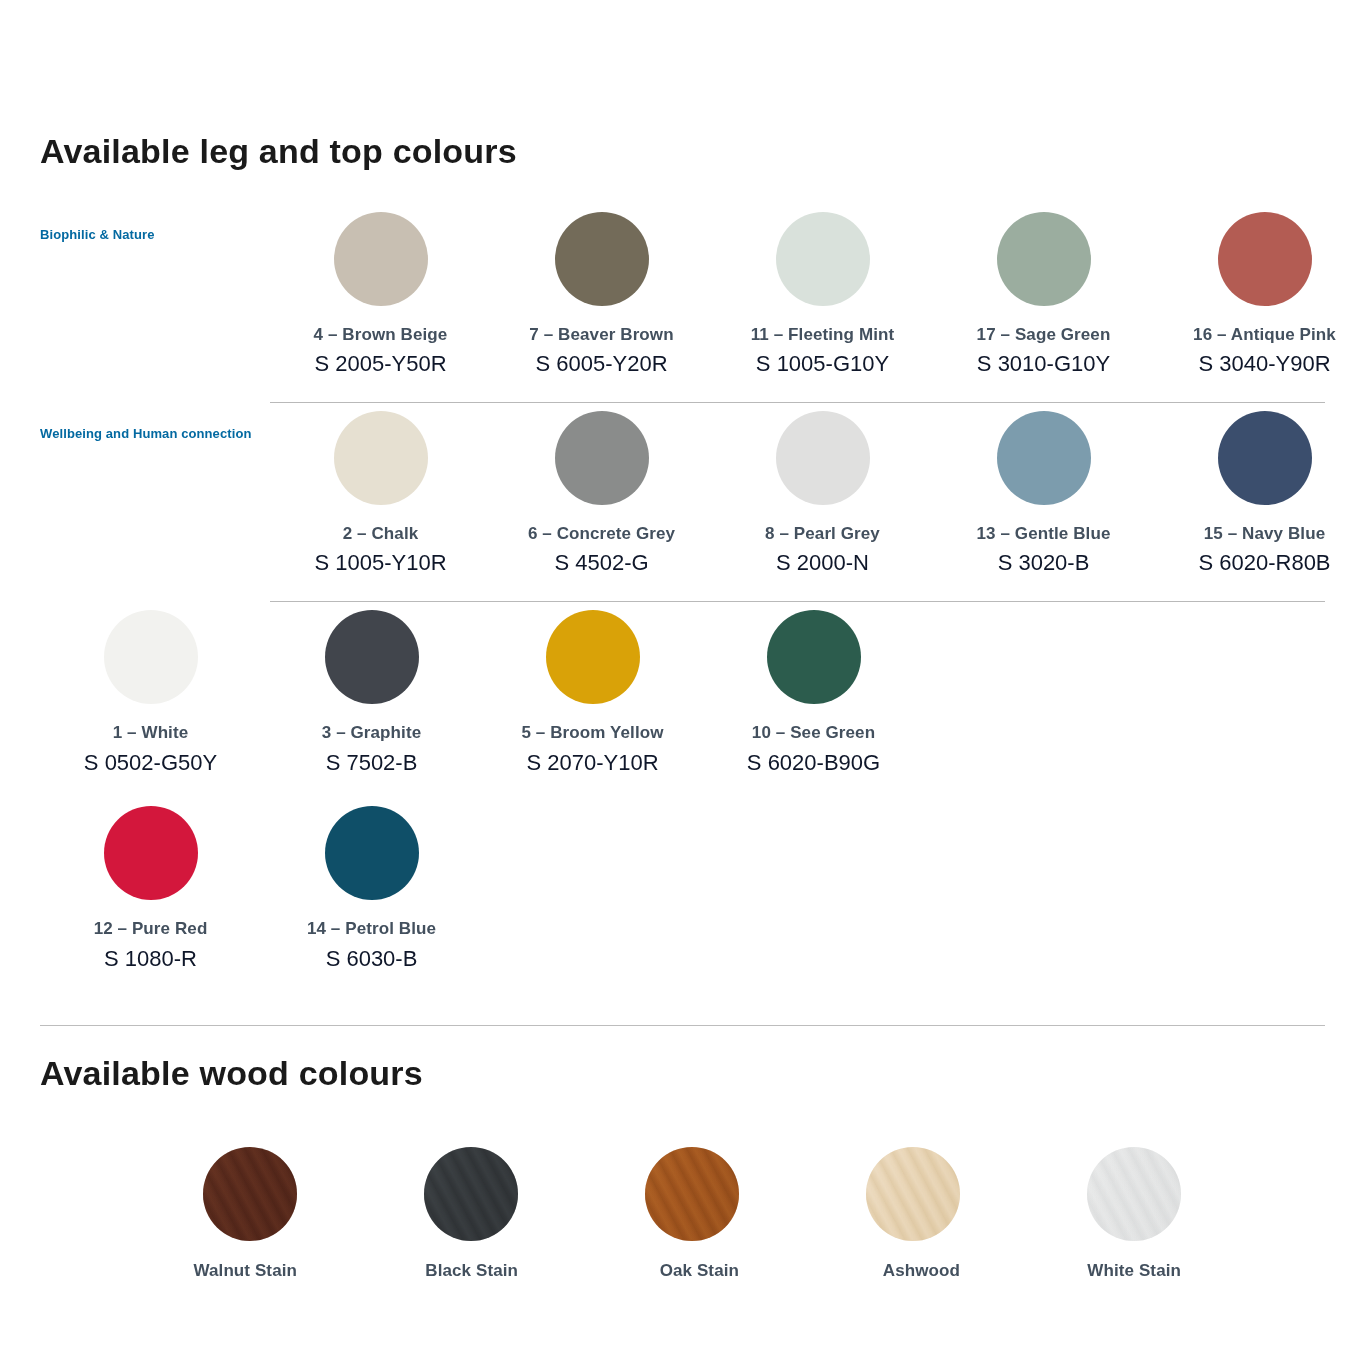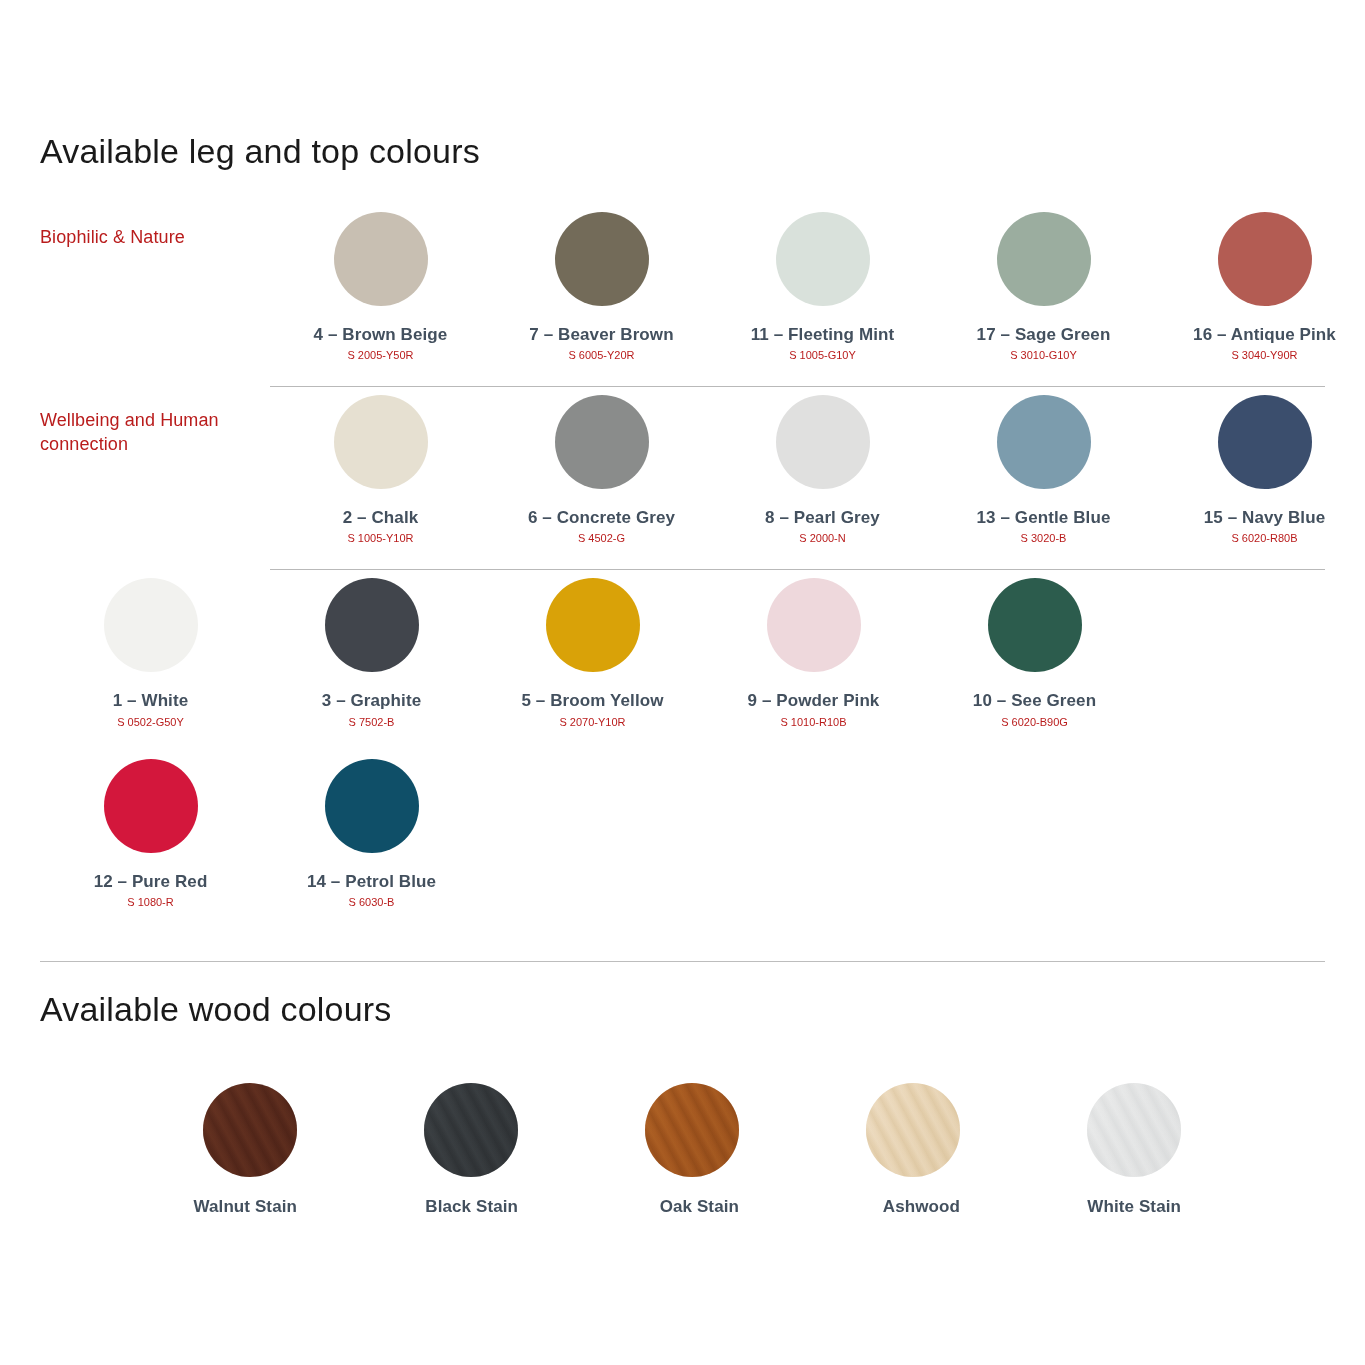--- a/index.html
+++ b/index.html
@@ -19,40 +19,40 @@
     position: relative;
     width: 1365px;
     height: 1365px;
     box-sizing: border-box;
     padding: 0 40px;
   }
 
   
   .section-title {
     font-size: 34px;
-    font-weight: 400;
+    font-weight: 700;
     letter-spacing: 0.2px;
     color: #1a1a1a;
     line-height: 1;
   }
   #leg-title-wrap { padding-top: 134px; }
   #wood-title-wrap { padding-top: 30px; }
 
   
   .group {
     display: flex;
     align-items: flex-start;
     position: relative;
   }
   .group-label {
     width: 230px;
     flex: 0 0 230px;
-    font-size: 18px;
-    font-weight: 400;
-    color: #b91c1c;
+    font-size: 13px;
+    font-weight: 700;
+    color: #0369a1;
     line-height: 1.32;
     padding-top: 14px;
     letter-spacing: 0.1px;
   }
   .swatch-row {
     flex: 1 1 auto;
     display: flex;
     align-items: flex-start;
   }
   .cell {
@@ -73,23 +73,23 @@
   }
   .cell .name {
     font-size: 17px;
     font-weight: 700;
     color: #43505e;
     line-height: 1.25;
     letter-spacing: 0.1px;
     white-space: nowrap;
   }
   .cell .code {
-    font-size: 11px;
+    font-size: 22px;
     font-weight: 400;
-    color: #b91c1c;
+    color: #0f172a;
     line-height: 1.45;
     margin-top: 3px;
     white-space: nowrap;
   }
 
   
   .rule {
     height: 1px;
     background: #b9b9b9;
     margin-left: 230px;
@@ -220,25 +220,20 @@
           <div class="dot" id="d21" style="background: rgb(65, 69, 76);"></div>
           <div class="name">3 – Graphite</div>
           <div class="code">S 7502-B</div>
         </div>
         <div class="cell">
           <div class="dot" id="d22" style="background: rgb(217, 162, 8);"></div>
           <div class="name">5 – Broom Yellow</div>
           <div class="code">S 2070-Y10R</div>
         </div>
         <div class="cell">
-          <div class="dot" id="d23" style="background: rgb(238, 216, 220);"></div>
-          <div class="name">9 – Powder Pink</div>
-          <div class="code">S 1010-R10B</div>
-        </div>
-        <div class="cell">
           <div class="dot" id="d24" style="background: rgb(44, 92, 77);"></div>
           <div class="name">10 – See Green</div>
           <div class="code">S 6020-B90G</div>
         </div>
       </div>
       <div class="swatch-row" style="margin-top:28px;">
         <div class="cell">
           <div class="dot" id="d30" style="background: rgb(211, 23, 60);"></div>
           <div class="name">12 – Pure Red</div>
           <div class="code">S 1080-R</div>

